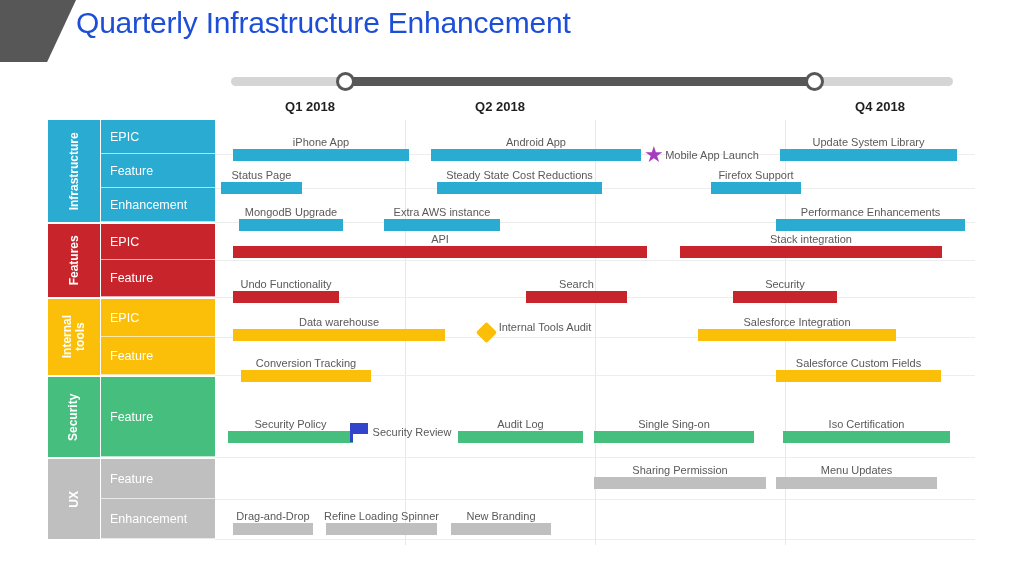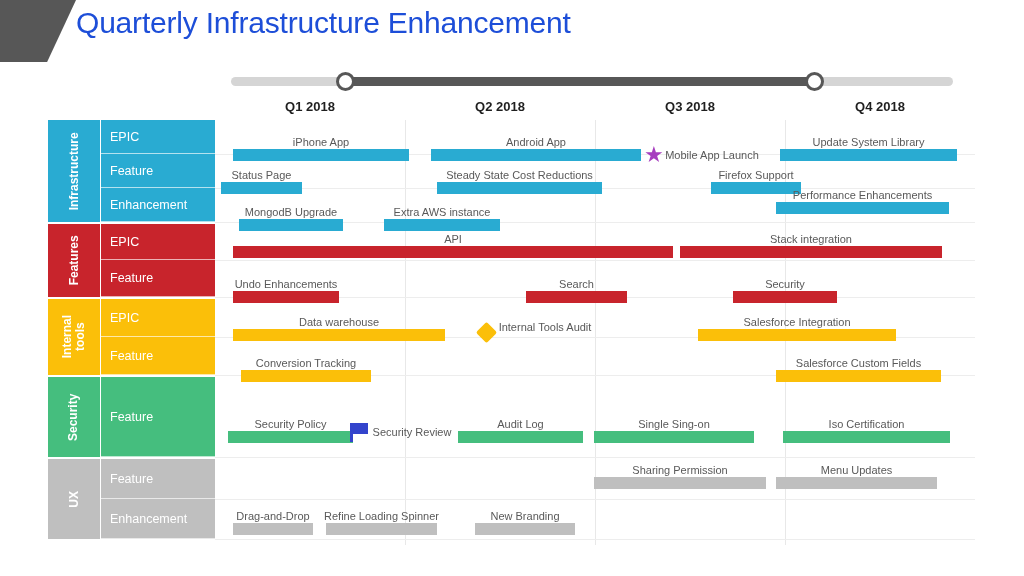--- a/index.html
+++ b/index.html
@@ -228,21 +228,20 @@
 <div id="timeline">
   <div id="slider-track-bg"></div>
   <div id="slider-track-fill"></div>
   <div class="slider-handle" id="slider-handle-start"></div>
   <div class="slider-handle" id="slider-handle-end"></div>
 </div>
 
 <div id="quarter-header">
     <div class="quarter-label" style="left: 0px; width: 190px;">Q1 2018</div>
     <div class="quarter-label" style="left: 190px; width: 190px;">Q2 2018</div>
-    <div class="quarter-label" style="left: 380px; width: 190px;">Q3 2018</div>
     <div class="quarter-label" style="left: 570px; width: 190px;">Q4 2018</div>
   </div>
 
 <div id="sidebar">
     <div class="group-block" style="top: 0px; height: 102px; background: rgb(41, 171, 210);">
       <div class="group-label">Infrastructure</div>
     </div>
     <div class="sub-row" style="top: 0px; height: 34px; background: rgb(41, 171, 210);">
       <div class="sub-row-label">EPIC</div>
     </div>
@@ -326,35 +325,35 @@
       <div class="task-label">Firefox Support</div>
     </div>
     <div class="task" style="left: 24px; width: 104px; top: 99px;">
       <div class="task-bar" style="background: rgb(41, 171, 210);"></div>
       <div class="task-label">MongodB Upgrade</div>
     </div>
     <div class="task" style="left: 169px; width: 116px; top: 99px;">
       <div class="task-bar" style="background: rgb(41, 171, 210);"></div>
       <div class="task-label">Extra AWS instance</div>
     </div>
-    <div class="task" style="left: 561px; width: 173px; top: 82px; text-align: right;">
+    <div class="task" style="left: 561px; width: 189px; top: 99px; text-align: right;">
       <div class="task-bar" style="background: rgb(41, 171, 210);"></div>
       <div class="task-label">Performance Enhancements</div>
     </div>
-    <div class="task" style="left: 18px; width: 440px; top: 126px;">
+    <div class="task" style="left: 18px; width: 395px; top: 126px; padding-left: 19px;">
       <div class="task-bar" style="background: rgb(200, 36, 44);"></div>
       <div class="task-label">API</div>
     </div>
     <div class="task" style="left: 465px; width: 262px; top: 126px;">
       <div class="task-bar" style="background: rgb(200, 36, 44);"></div>
       <div class="task-label">Stack integration</div>
     </div>
     <div class="task" style="left: 18px; width: 106px; top: 171px;">
       <div class="task-bar" style="background: rgb(200, 36, 44);"></div>
-      <div class="task-label">Undo Enhancements</div>
+      <div class="task-label">Undo Functionality</div>
     </div>
     <div class="task" style="left: 311px; width: 101px; top: 171px;">
       <div class="task-bar" style="background: rgb(200, 36, 44);"></div>
       <div class="task-label">Search</div>
     </div>
     <div class="task" style="left: 518px; width: 104px; top: 171px;">
       <div class="task-bar" style="background: rgb(200, 36, 44);"></div>
       <div class="task-label">Security</div>
     </div>
     <div class="task" style="left: 18px; width: 212px; top: 209px;">
@@ -398,21 +397,21 @@
       <div class="task-label">Menu Updates</div>
     </div>
     <div class="task" style="left: 18px; width: 80px; top: 403px;">
       <div class="task-bar" style="background: rgb(191, 191, 191);"></div>
       <div class="task-label">Drag-and-Drop</div>
     </div>
     <div class="task" style="left: 111px; width: 111px; top: 403px;">
       <div class="task-bar" style="background: rgb(191, 191, 191);"></div>
       <div class="task-label">Refine Loading Spinner</div>
     </div>
-    <div class="task" style="left: 236px; width: 100px; top: 403px; margin-left: 24px;">
+    <div class="task" style="left: 236px; width: 100px; top: 403px;">
       <div class="task-bar" style="background: rgb(191, 191, 191);"></div>
       <div class="task-label">New Branding</div>
     </div>
     <div class="milestone" style="left: 429px; top: 24px;">
       <div class="ms-star" style="color: rgb(166, 61, 191);">★</div>
       <div class="ms-label" style="left: 68px; bottom: 5px;">Mobile App Launch</div>
     </div>
     <div class="milestone" style="left: 264px; top: 205px;">
       <div class="ms-diamond" style="background: rgb(251, 191, 9);"></div>
       <div class="ms-label" style="left: 66px; bottom: 7px;">Internal Tools Audit</div>

